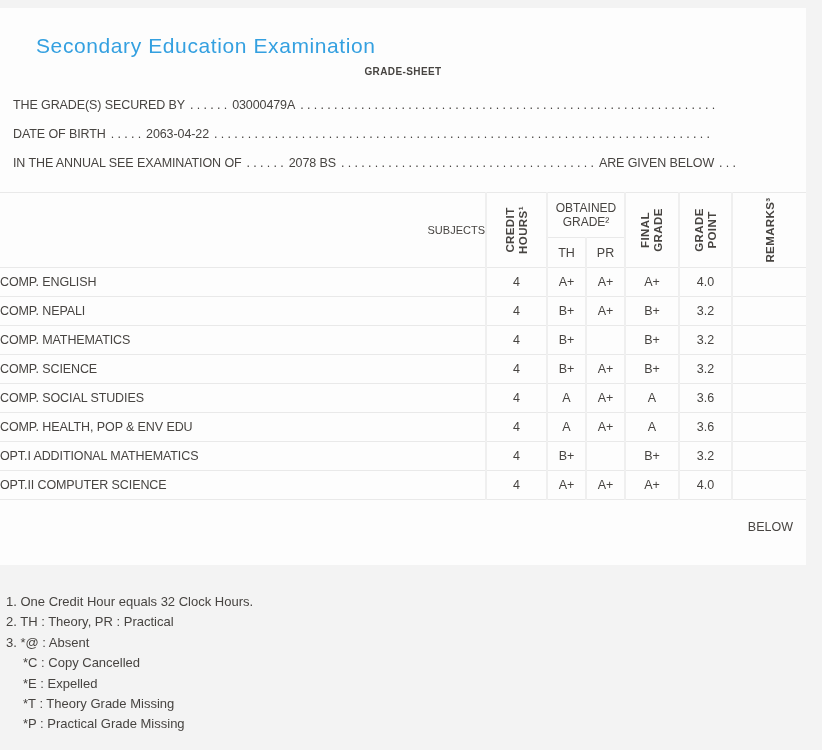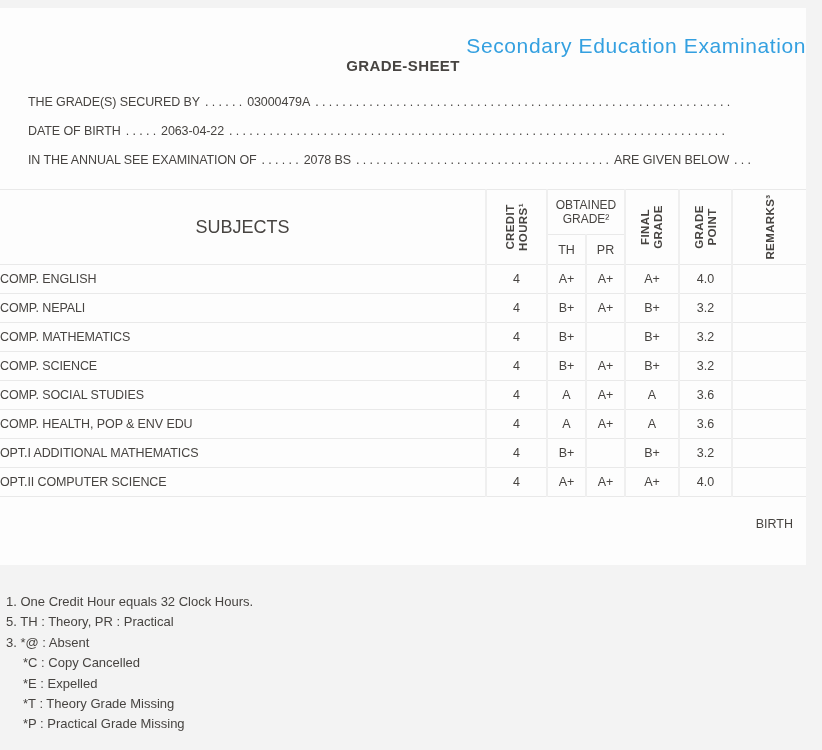--- a/index.html
+++ b/index.html
@@ -12,34 +12,35 @@
     overflow: hidden;
   }
   .sheet {
     position: relative;
     width: 806px; height: 557px;
     margin-top: 8px;
     background: var(--sheet-bg, #fdfdfd);
   }
   .page-title {
     padding-top: 26px;
-    text-align: right;
+    text-align: left;
     font-size: 21px;
     line-height: 23px;
     letter-spacing: 0.6px;
     color: var(--title-blue, #34a0e0);
+    padding-left: 36px;
   }
   .subtitle {
-    margin-top: 0;
+    margin-top: 9px;
     text-align: center;
-    font-size: 15px;
+    font-size: 10px;
     font-weight: bold;
     letter-spacing: 0.4px;
   }
-  .info { margin-top: 14px; padding-left: 28px; }
+  .info { margin-top: 14px; padding-left: 13px; }
   .info-line {
     height: 29px; line-height: 29px;
     font-size: 12.5px; letter-spacing: -0.1px;
     white-space: nowrap; overflow: hidden;
     width: 790px;
   }
   .info-line span { margin-right: 5px; }
   table.grades {
     width: 806px;
     margin-top: 14px;
@@ -48,21 +49,21 @@
     border-top: 1px solid var(--grid-line, #e9e9e9);
     font-size: 12.5px;
   }
   table.grades th, table.grades td {
     border-bottom: 1px solid var(--grid-line, #e9e9e9);
     font-weight: 400;
     padding: 0;
     vertical-align: middle;
   }
   .bl { border-left: 2px solid #efefef; }
-  th.c-subj { text-align: center; padding-left: 13px; font-size: 18px; }
+  th.c-subj { text-align: right; padding-left: 13px; font-size: 11px; }
   th { position: relative; }
   .rot {
     position: absolute; left: 50%; top: 50%;
     transform: translate(-50%, -50%) rotate(-90deg);
     white-space: pre-line;
     text-align: center;
     font-weight: 700;
     font-size: 11.5px;
     line-height: 13px;
     letter-spacing: 0.4px;
@@ -205,26 +206,26 @@
         <td class="num bl">A+</td>
         <td class="num bl">A+</td>
         <td class="num bl">A+</td>
         <td class="num bl">4.0</td>
         <td class="num bl"></td>
       </tr>
     </tbody>
   </table>
 
   <div class="summary">
-    <div class="result-line">BIRTH</div>
+    <div class="result-line">BELOW</div>
   </div>
 
 </div>
 
 <div class="footnotes">
   <div class="fn">1. One Credit Hour equals 32 Clock Hours.</div>
-  <div class="fn">5. TH : Theory, PR : Practical</div>
+  <div class="fn">2. TH : Theory, PR : Practical</div>
   <div class="fn">3. *@ : Absent</div>
   <div class="fn indent">*C : Copy Cancelled</div>
   <div class="fn indent">*E : Expelled</div>
   <div class="fn indent">*T : Theory Grade Missing</div>
   <div class="fn indent">*P : Practical Grade Missing</div>
 </div>
 
 </body></html>

